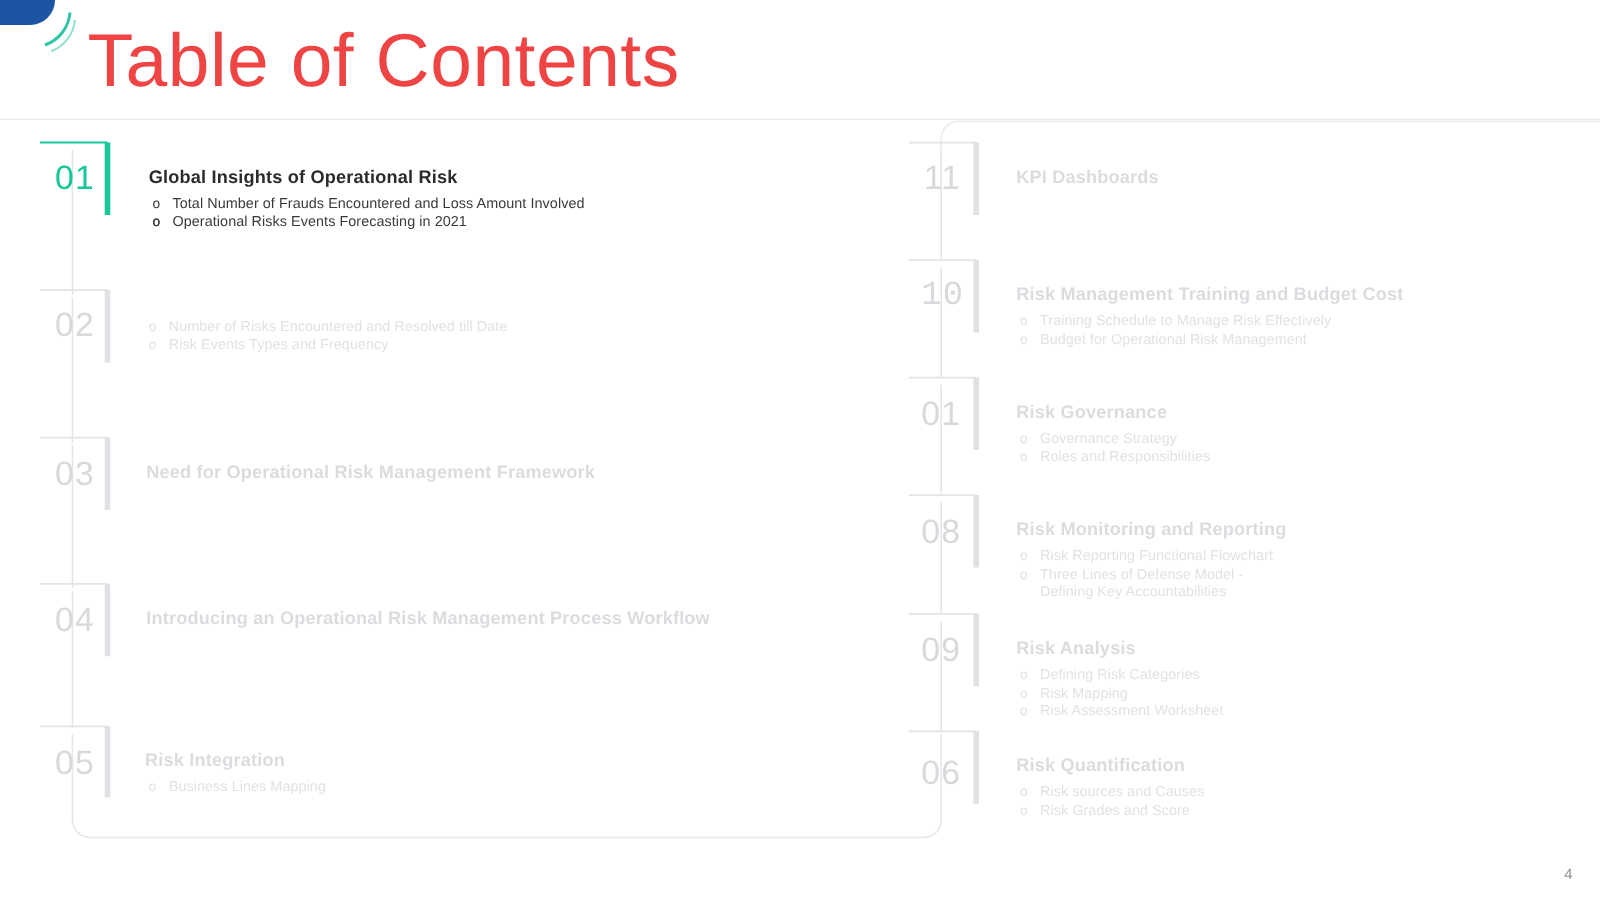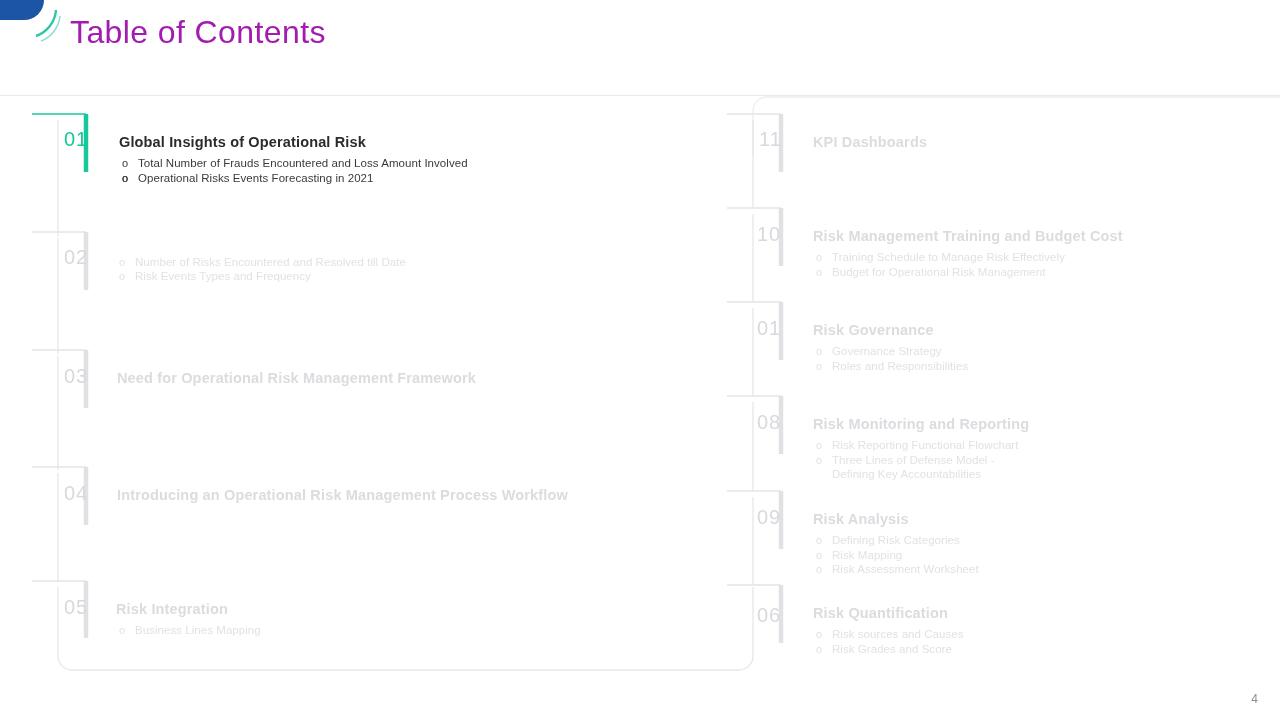--- a/index.html
+++ b/index.html
@@ -31,24 +31,24 @@
   
   .header {
     position: absolute;
     left: 0; top: 0;
     width: 1280px;
     height: 95px;
   }
   .page-title {
     position: absolute;
     left: 70px; top: 14px;
-    font-size: 32px;
+    font-size: 60px;
     font-weight: 300;
     letter-spacing: 0.4px;
-    color: #a21caf;
+    color: #ef4444;
     white-space: nowrap;
   }
   .header-rule {
     position: absolute;
     left: 0; top: 95px;
     width: 1280px;
     height: 1px;
     background: #e9e9ec;
   }
 
@@ -60,27 +60,26 @@
     height: 720px;
     pointer-events: none;
   }
 
   
   .toc-entry {
     position: absolute;
   }
   .toc-num {
     position: absolute;
-    font-size: 20px;
+    font-size: 27px;
     font-weight: 400;
     letter-spacing: 1px;
     line-height: 1;
     color: #d9d9dd;
     white-space: nowrap;
-    margin-left: 20px;
   }
   .toc-entry.active .toc-num { color: #16c79a; }
 
   .toc-body {
     position: absolute;
   }
   .toc-heading {
     font-size: 14.5px;
     font-weight: 700;
     letter-spacing: 0.15px;
@@ -238,21 +237,21 @@
   </div>
 
   <div class="toc-entry" style="left:0;top:0;">
     <div class="toc-num" style="left:739px;top:129px;">11</div>
     <div class="toc-body" style="left:813px;top:133px;">
       <div class="toc-heading">KPI Dashboards</div>
     </div>
   </div>
 
   <div class="toc-entry" style="left:0;top:0;">
-    <div class="toc-num" style="left:737px;top:224px;">10</div>
+    <div class="toc-num" style="left:737px;top:224px;font-family:Liberation Mono, monospace;">10</div>
     <div class="toc-body" style="left:813px;top:227px;">
       <div class="toc-heading">Risk Management Training and Budget Cost</div>
       <ul class="toc-list">
         <li><span class="bullet-o">o</span><span>Training Schedule to Manage Risk Effectively</span></li>
         <li><span class="bullet-o">o</span><span>Budget for Operational Risk Management</span></li>
       </ul>
     </div>
   </div>
 
   <div class="toc-entry" style="left:0;top:0;">

